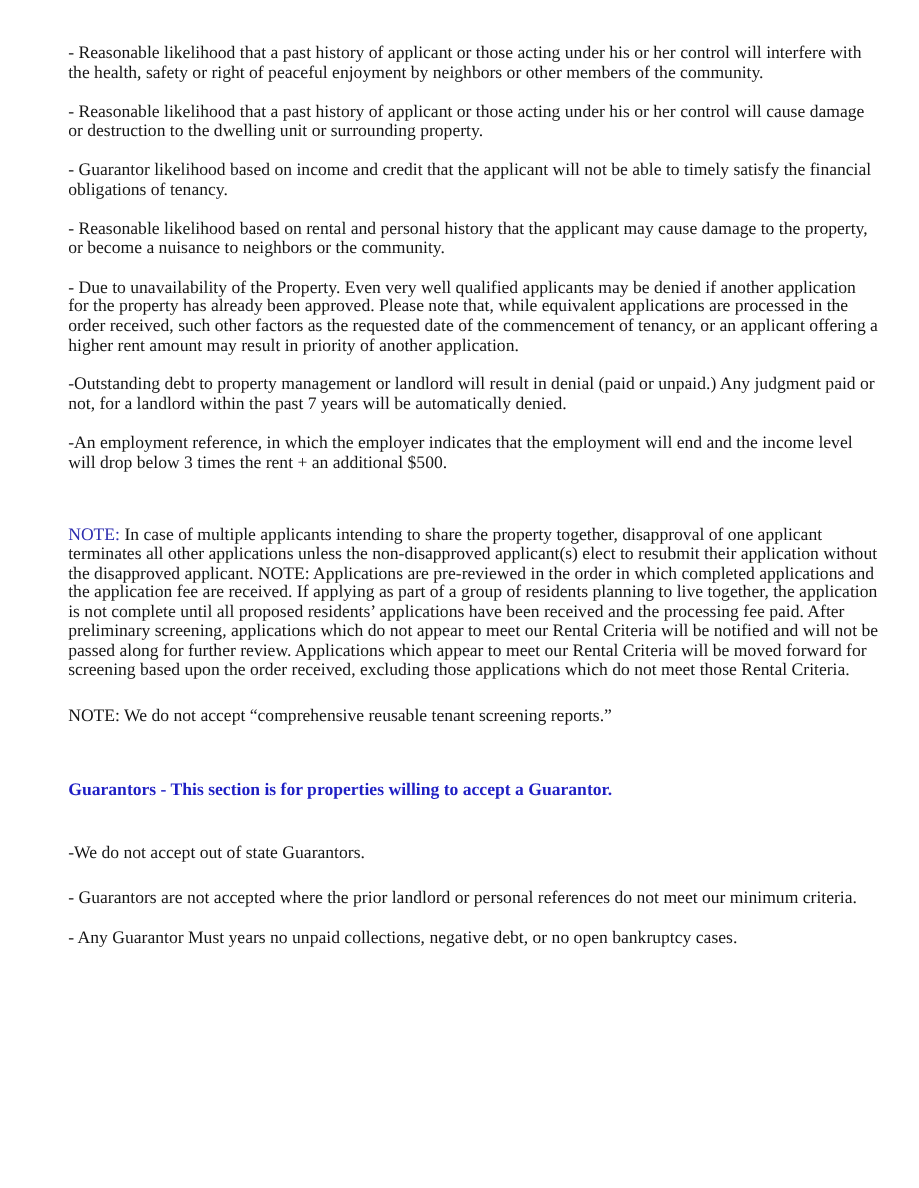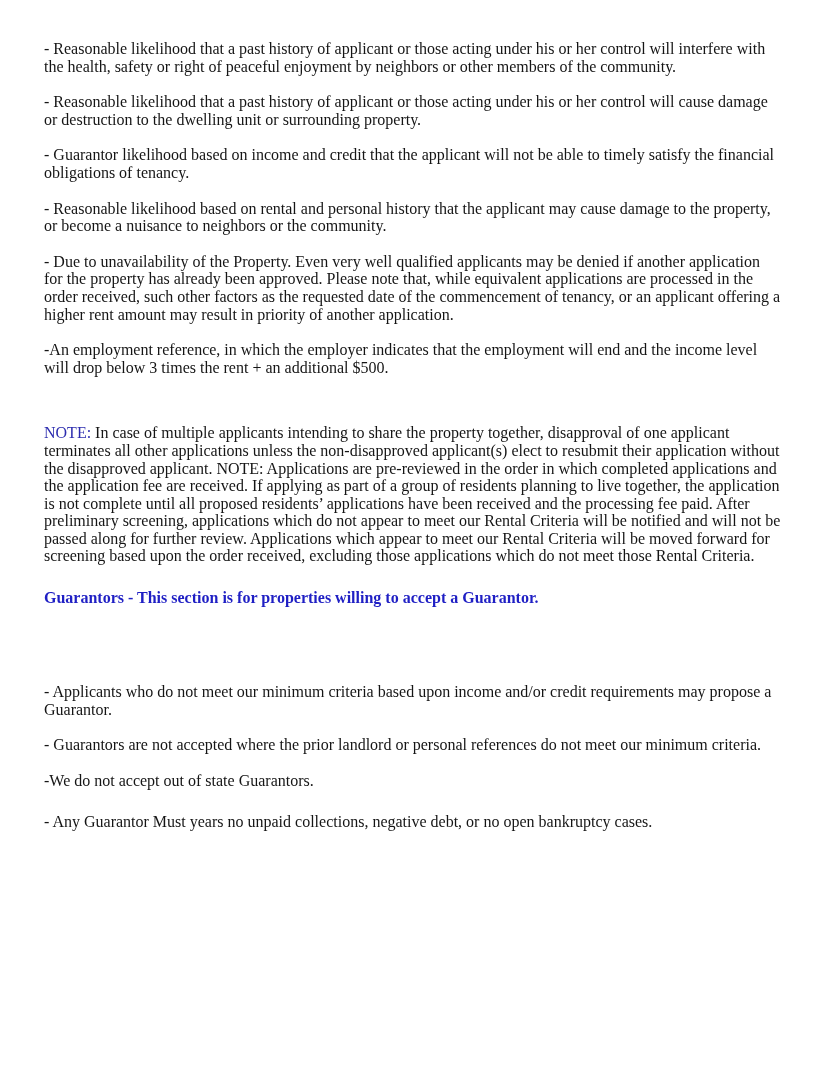--- a/index.html
+++ b/index.html
@@ -9,60 +9,61 @@
   }
   body {
     width: 835px;
     height: 1080px;
     overflow: hidden;
     font-family: "Liberation Serif", "DejaVu Serif", serif;
   }
   .doc {
     position: absolute;
     top: 40px;
-    left: 44px;
+    left: 62px;
     width: 737px;
     font-size: 16px;
     line-height: 17.6px;
     color: #151515;
     -webkit-font-smoothing: antialiased;
   }
   .para {
     margin: 0 0 18px 0;
   }
   .para.gap-xl { margin-bottom: 48px; }   
   .para.gap-md { margin-bottom: 24px; }   
   .para.gap-lg { margin-bottom: 50px; }   
   .note-label {
     color: #2d2daf;
     text-align: center;
   }
   .heading {
-    margin: 0 0 76px 0;
+    margin: 0 0 39px 0;
     font-weight: bold;
     color: #1f1fc4;
     font-size: 16px;
     line-height: 18px;
   }
 </style>
 </head>
 <body>
 
 <div class="doc">
 
   <p class="para">- Reasonable likelihood that a past history of applicant or those acting under his or her control will interfere with the health, safety or right of peaceful enjoyment by neighbors or other members of the community.</p>
   <p class="para">- Reasonable likelihood that a past history of applicant or those acting under his or her control will cause damage or destruction to the dwelling unit or surrounding property.</p>
   <p class="para">- Guarantor likelihood based on income and credit that the applicant will not be able to timely satisfy the financial obligations of tenancy.</p>
   <p class="para">- Reasonable likelihood based on rental and personal history that the applicant may cause damage to the property, or become a nuisance to neighbors or the community.</p>
   <p class="para">- Due to unavailability of the Property. Even very well qualified applicants may be denied if another application for the property has already been approved. Please note that, while equivalent applications are processed in the order received, such other factors as the requested date of the commencement of tenancy, or an applicant offering a higher rent amount may result in priority of another application.</p>
+  <p class="para">-Outstanding debt to property management or landlord will result in denial (paid or unpaid.) Any judgment paid or not, for a landlord within the past 7 years will be automatically denied.</p>
   <p class="para gap-xl">-An employment reference, in which the employer indicates that the employment will end and the income level will drop below 3 times the rent + an additional $500.</p>
 
   <p class="para gap-md"><span class="note-label">NOTE:</span><span> In case of multiple applicants intending to share the property together, disapproval of one applicant terminates all other applications unless the non-disapproved applicant(s) elect to resubmit their application without the disapproved applicant. NOTE: Applications are pre-reviewed in the order in which completed applications and the application fee are received. If applying as part of a group of residents planning to live together, the application is not complete until all proposed residents’ applications have been received and the processing fee paid. After preliminary screening, applications which do not appear to meet our Rental Criteria will be notified and will not be passed along for further review. Applications which appear to meet our Rental Criteria will be moved forward for screening based upon the order received, excluding those applications which do not meet those Rental Criteria.</span></p>
 
+  <p class="para gap-lg">NOTE: We do not accept “comprehensive reusable tenant screening reports.”</p>
 
   <p class="heading">Guarantors - This section is for properties willing to accept a Guarantor.</p>
 
-  <p class="para">- Applicants who do not meet our minimum criteria based upon income and/or credit requirements may propose a Guarantor.</p>
+  <p class="para gap-md">-We do not accept out of state Guarantors.</p>
   <p class="para">- Guarantors are not accepted where the prior landlord or personal references do not meet our minimum criteria.</p>
-  <p class="para gap-md">-We do not accept out of state Guarantors.</p>
   <p class="para">- Any Guarantor Must years no unpaid collections, negative debt, or no open bankruptcy cases.</p>
 
 </div>
 
 </body></html>

